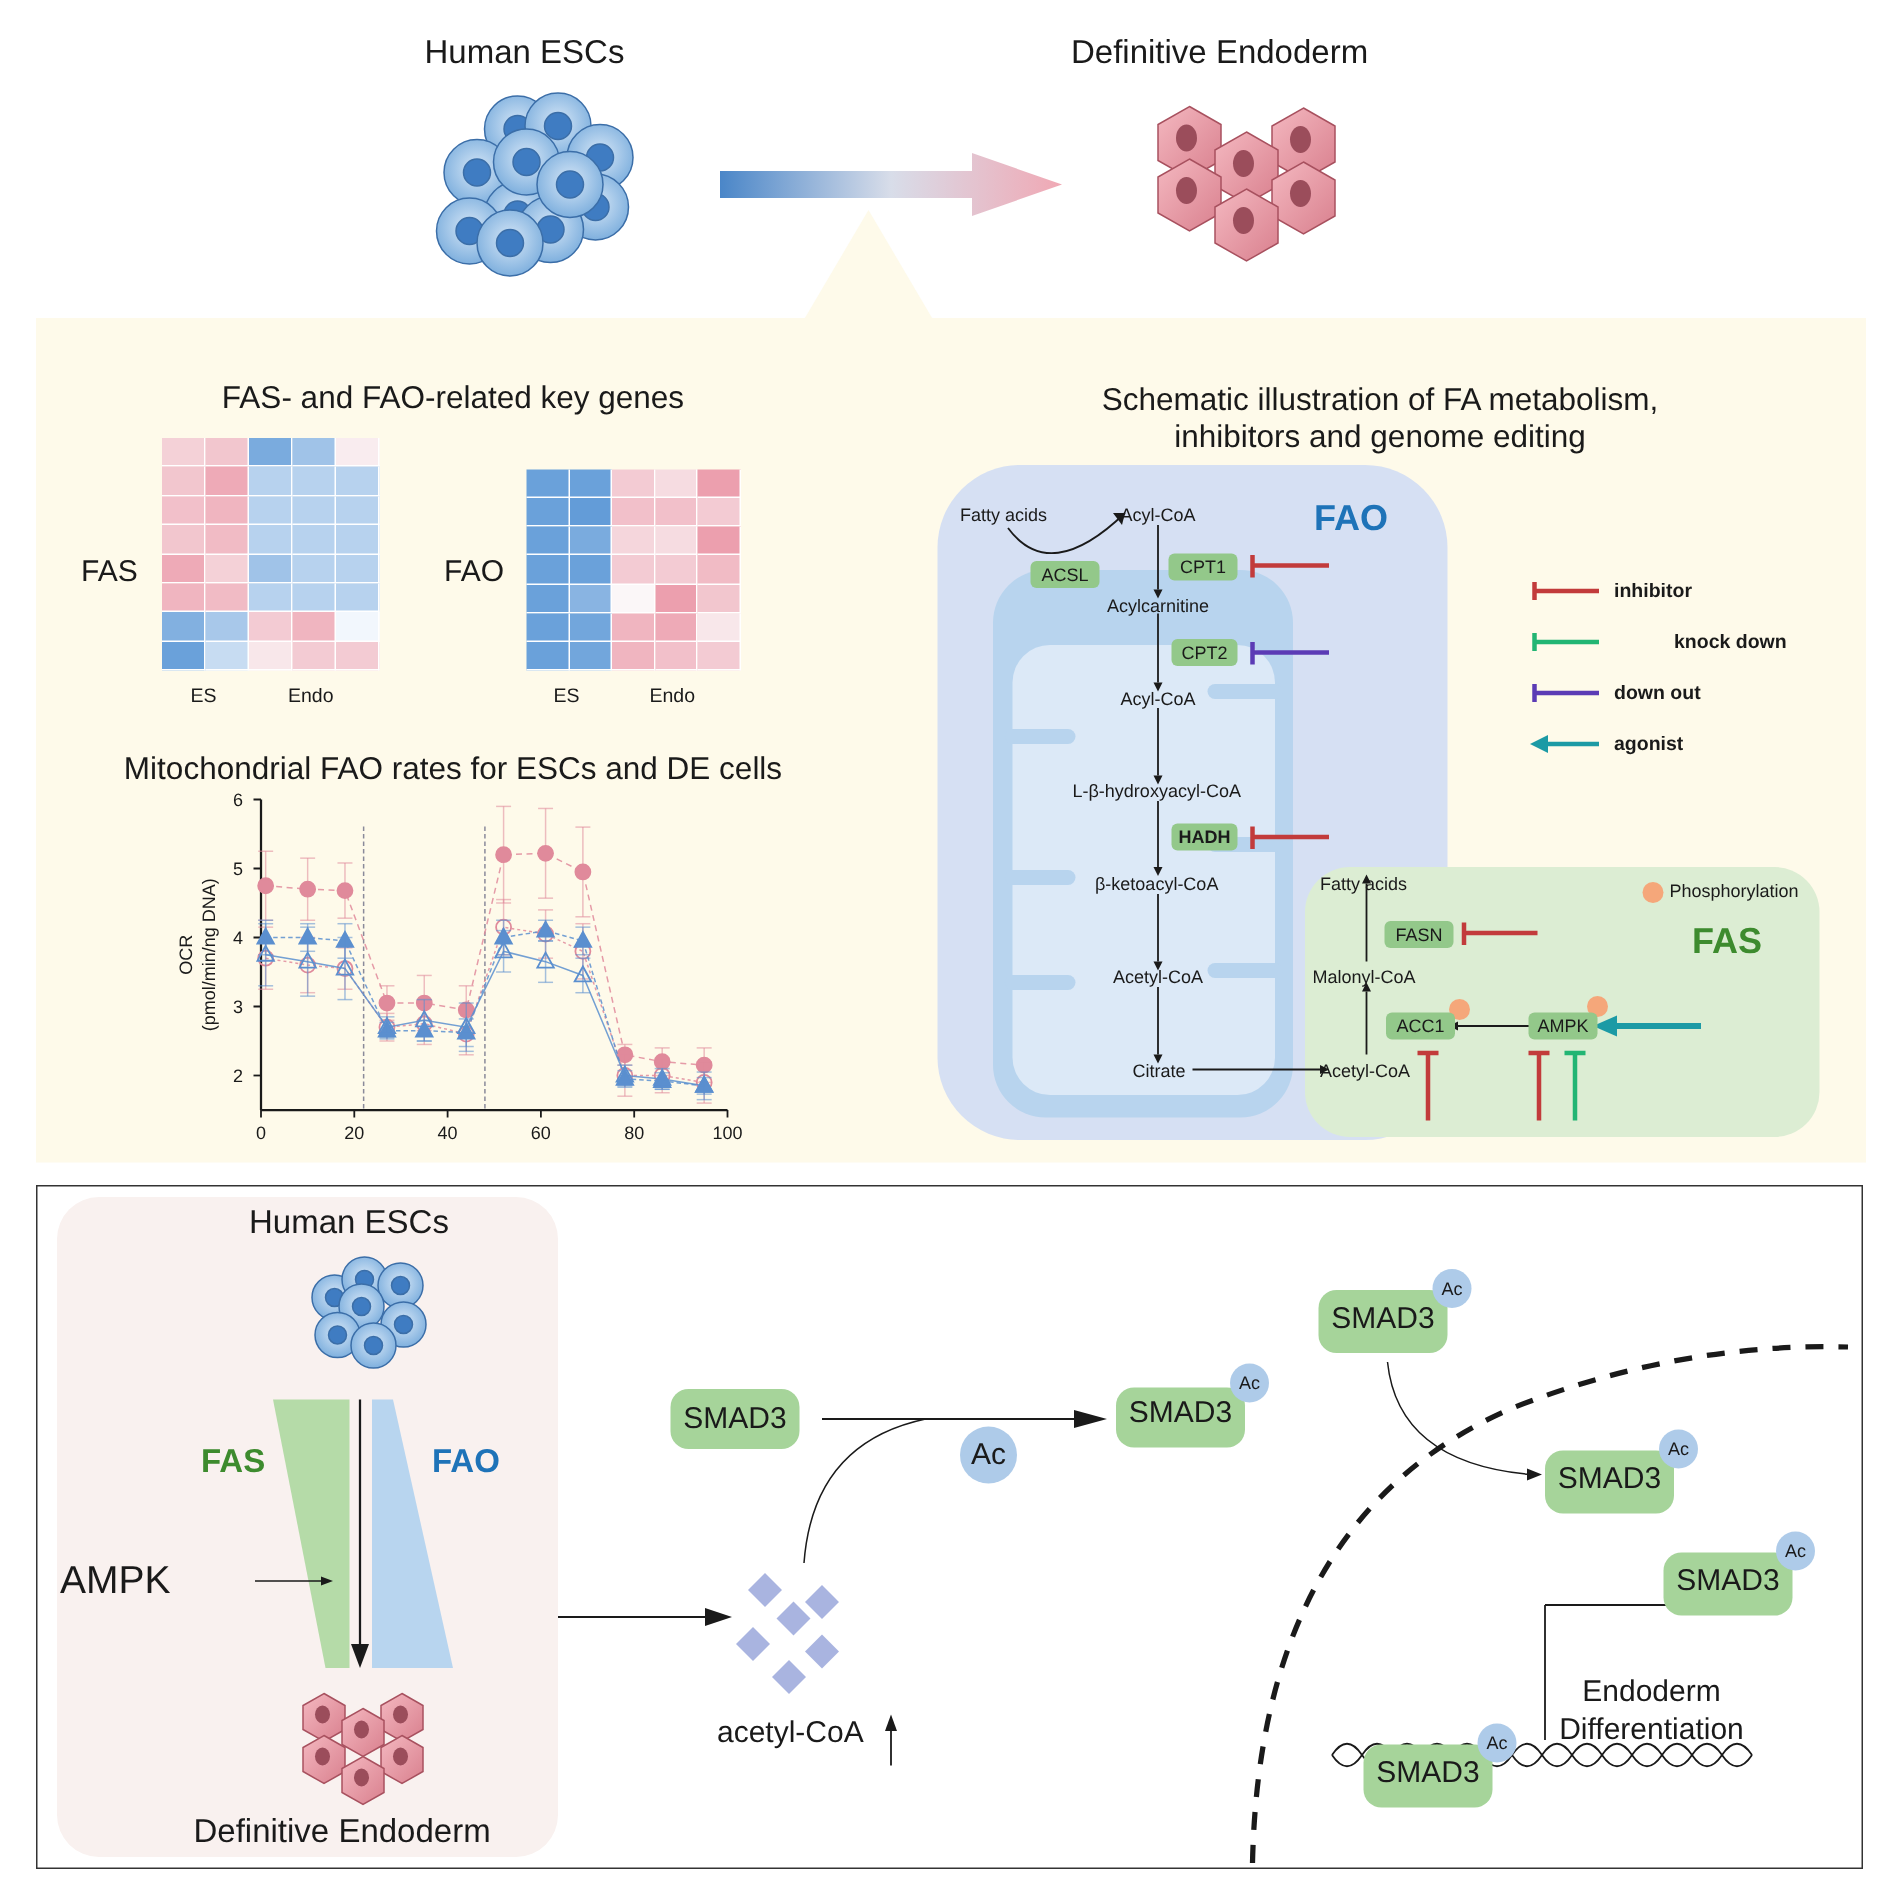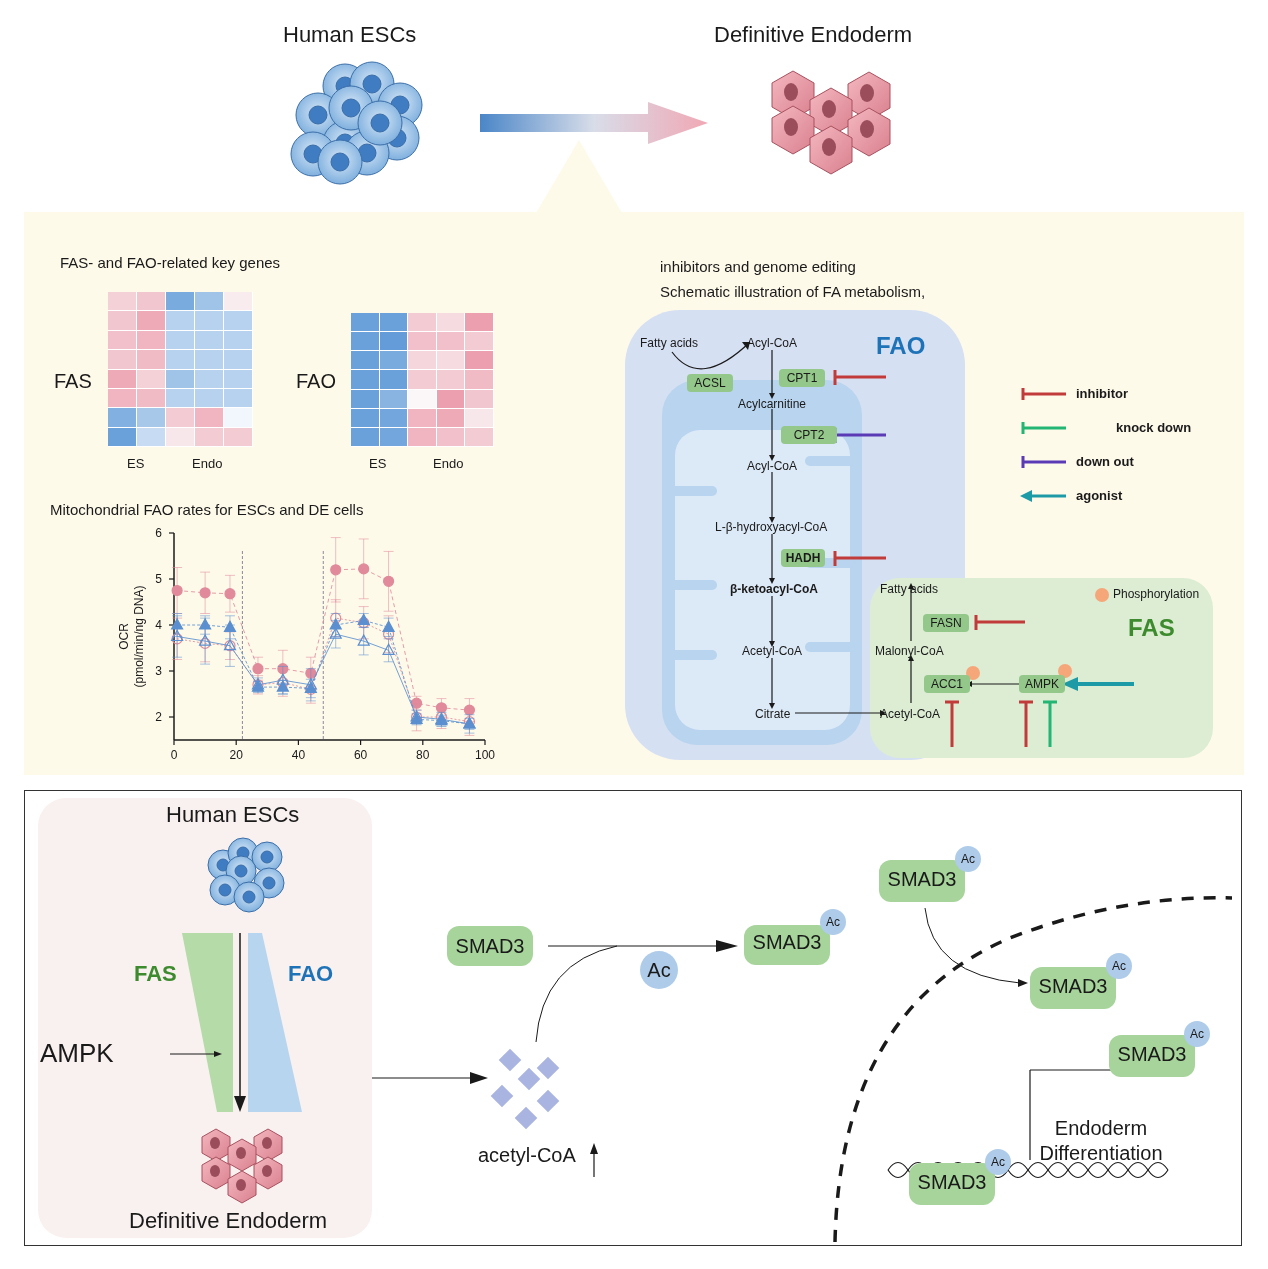--- a/index.html
+++ b/index.html
@@ -1,21 +1,21 @@
 <!DOCTYPE html>
 <html><head>
 <meta charset="utf-8">
 <style>
   html,body{margin:0;padding:0;background:#ffffff;}
   body{width:1268px;height:1269px;position:relative;overflow:hidden;font-family:"Liberation Sans",sans-serif;color:#1a1a1a;}
   .abs{position:absolute;}
   .title{font-size:22px;}
   .panel-top{position:absolute;left:24px;top:212px;width:1220px;height:563px;background:#fefaea;}
   .tri{position:absolute;left:536px;top:140px;width:0;height:0;border-left:43px solid transparent;border-right:43px solid transparent;border-bottom:73px solid #fefaea;}
-  .sub{font-size:15px;}
+  .sub{font-size:21px;text-align:center;}
   .hm-cell{position:absolute;box-sizing:border-box;border-right:1.5px solid #fff;border-bottom:1.5px solid #fff;}
   .hm-label{font-size:13px;}
   .big-label{font-size:20px;}
   .bottom-panel{position:absolute;left:24px;top:790px;width:1218px;height:456px;border:1.5px solid #333;background:#fff;box-sizing:border-box;}
   .left-box{position:absolute;left:38px;top:798px;width:334px;height:440px;background:#f9f1ef;border-radius:28px;}
   .gbox{position:absolute;background:#93c88a;border-radius:4px;font-size:12px;text-align:center;line-height:18px;color:#1a1a1a;}
   .smad{position:absolute;background:#a6d49a;border-radius:12px;font-size:20px;text-align:center;color:#1a1a1a;}
   .ac-small{position:absolute;width:26px;height:26px;border-radius:50%;background:#aecbe9;font-size:12px;text-align:center;line-height:26px;color:#1a1a1a;}
   .path-txt{position:absolute;font-size:12px;white-space:nowrap;}
   .legend-txt{position:absolute;font-size:13px;font-weight:bold;}
@@ -404,22 +404,22 @@
     <line x1="326.46" y1="187.4" x2="336.46" y2="187.4" stroke="#5b8fcf" stroke-width="1" opacity="0.55"></line>
     <line x1="326.46" y1="201.2" x2="336.46" y2="201.2" stroke="#5b8fcf" stroke-width="1" opacity="0.55"></line>
     <polygon points="331.46,188.3 325.96,198.3 336.96,198.3" fill="none" stroke="#5b8fcf" stroke-width="1.2"></polygon>
     <line x1="359.45" y1="189.7" x2="359.45" y2="208.1" stroke="#5b8fcf" stroke-width="1" opacity="0.55"></line>
     <line x1="354.45" y1="189.7" x2="364.45" y2="189.7" stroke="#5b8fcf" stroke-width="1" opacity="0.55"></line>
     <line x1="354.45" y1="208.1" x2="364.45" y2="208.1" stroke="#5b8fcf" stroke-width="1" opacity="0.55"></line>
     <polygon points="359.45,192.9 353.95,202.9 364.95,202.9" fill="none" stroke="#5b8fcf" stroke-width="1.2"></polygon>
   </svg>
 
 <div class="abs sub" style="left:660px;top:254px;width:520px;line-height:25px;">
+  <div>Schematic illustration of FA metabolism,</div>
   <div>inhibitors and genome editing</div>
-  <div>Schematic illustration of FA metabolism,</div>
 </div>
 
 <svg class="abs" style="left:620px;top:305px;" width="600" height="460">
 
   <rect x="5" y="5" width="340" height="450" rx="55" fill="#d6e0f3"></rect>
 
   <rect x="42" y="75" width="200" height="365" rx="35" fill="#b8d4ee"></rect>
   <rect x="55" y="125" width="175" height="300" rx="25" fill="#dce9f7"></rect>
   <g stroke="#b8d4ee" stroke-width="10" stroke-linecap="round">
     <line x1="55" y1="186" x2="92" y2="186"></line>
@@ -519,30 +519,30 @@
 </svg>
 
 <div class="abs" style="left:876px;top:332px;font-size:24px;font-weight:bold;color:#1e73b8;">FAO</div>
 <div class="abs" style="left:1128px;top:614px;font-size:24px;font-weight:bold;color:#3d8b2e;">FAS</div>
 
 <div class="path-txt" style="left:640px;top:336px;">Fatty acids</div>
 <div class="path-txt" style="left:747px;top:336px;">Acyl-CoA</div>
 <div class="path-txt" style="left:738px;top:397px;">Acylcarnitine</div>
 <div class="path-txt" style="left:747px;top:459px;">Acyl-CoA</div>
 <div class="path-txt" style="left:715px;top:520px;">L-β-hydroxyacyl-CoA</div>
-<div class="path-txt" style="left:730px;top:582px;font-weight:bold;">β-ketoacyl-CoA</div>
+<div class="path-txt" style="left:730px;top:582px;">β-ketoacyl-CoA</div>
 <div class="path-txt" style="left:742px;top:644px;">Acetyl-CoA</div>
 <div class="path-txt" style="left:755px;top:707px;text-align:center;">Citrate</div>
 <div class="path-txt" style="left:880px;top:582px;">Fatty acids</div>
 <div class="path-txt" style="left:875px;top:644px;">Malonyl-CoA</div>
 <div class="path-txt" style="left:880px;top:707px;">Acetyl-CoA</div>
 
 <div class="gbox" style="left:687px;top:374px;width:46px;">ACSL</div>
 <div class="gbox" style="left:779px;top:369px;width:46px;">CPT1</div>
-<div class="gbox" style="left:781px;top:426px;width:56px;">CPT2</div>
+<div class="gbox" style="left:781px;top:426px;width:44px;">CPT2</div>
 <div class="gbox" style="left:781px;top:549px;width:44px;font-weight:bold;">HADH</div>
 <div class="gbox" style="left:923px;top:614px;width:46px;">FASN</div>
 <div class="gbox" style="left:924px;top:675px;width:46px;">ACC1</div>
 <div class="gbox" style="left:1019px;top:675px;width:46px;">AMPK</div>
 <div class="path-txt" style="left:1113px;top:587px;font-size:12px;">Phosphorylation</div>
 
 <div class="legend-txt" style="left:1076px;top:386px;">inhibitor</div>
 <div class="legend-txt" style="left:1076px;top:420px;padding-left:40px;">knock down</div>
 <div class="legend-txt" style="left:1076px;top:454px;">down out</div>
 <div class="legend-txt" style="left:1076px;top:488px;">agonist</div>

